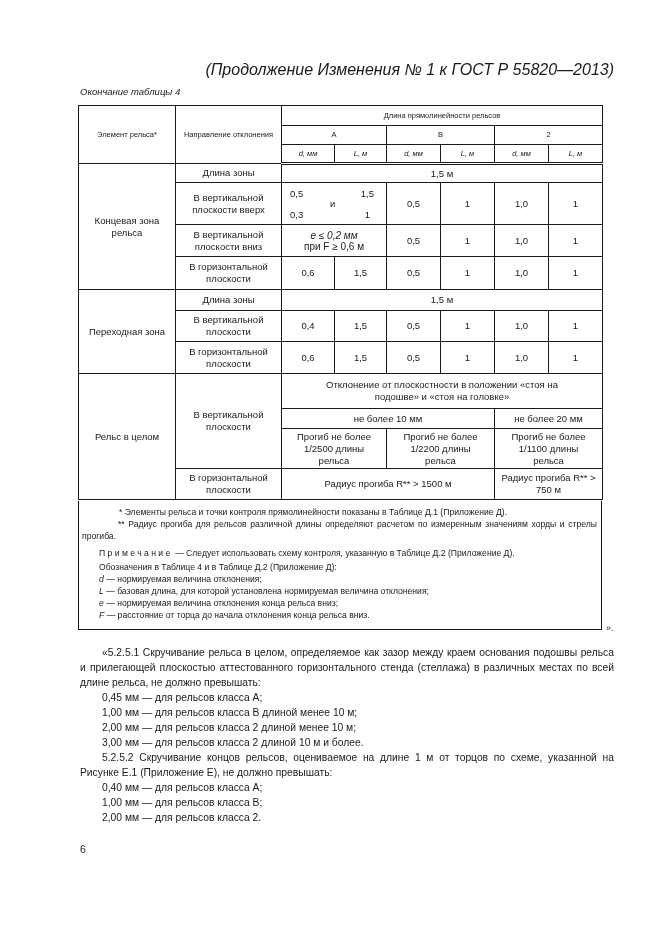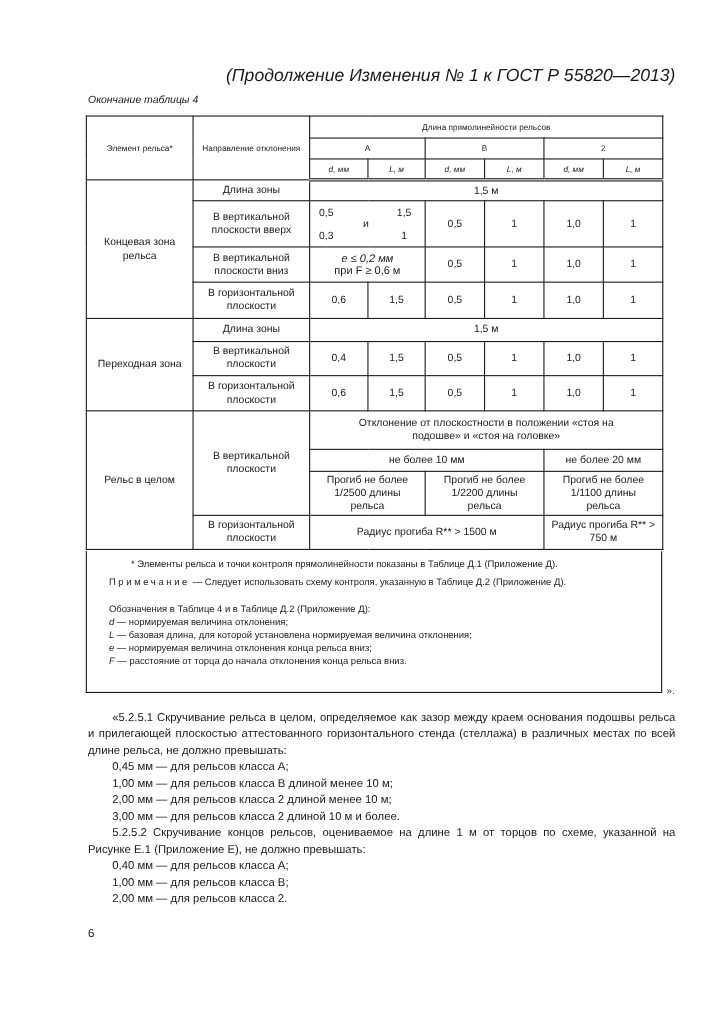--- a/index.html
+++ b/index.html
@@ -150,22 +150,23 @@
   <tr style="height:31px">
     <td>В горизонтальной плоскости</td>
     <td colspan="4">Радиус прогиба R** &gt; 1500 м</td>
     <td colspan="2" style="padding:0 4px">Радиус прогиба R** &gt; 750 м</td>
   </tr>
 </tbody>
   </table>
 
 <div class="notes">
   <p style="margin-top:5px;text-indent:40px">* Элементы рельса и точки контроля прямолинейности показаны в Таблице Д.1 (Приложение Д).</p>
+  <p style="text-indent:36px;padding:0 4px 0 3px;text-align:justify">** Радиус прогиба для рельсов различной длины определяют расчетом по измеренным значениям хорды и стрелы прогиба.</p>
   <p style="margin-top:5px;padding-left:20px"><span class="spaced">Примечание</span><span> — Следует использовать схему контроля, указанную в Таблице Д.2 (Приложение Д).</span></p>
-  <p style="margin-top:12px;padding-left:20px">Обозначения в Таблице 4 и в Таблице Д.2 (Приложение Д):</p>
+  <p style="margin-top:2px;padding-left:20px">Обозначения в Таблице 4 и в Таблице Д.2 (Приложение Д):</p>
   <p style="padding-left:20px"><i>d</i><span> — нормируемая величина отклонения;</span></p>
   <p style="padding-left:20px"><i>L</i><span> — базовая длина, для которой установлена нормируемая величина отклонения;</span></p>
   <p style="padding-left:20px"><i>e</i><span> — нормируемая величина отклонения конца рельса вниз;</span></p>
   <p style="padding-left:20px"><i>F</i><span> — расстояние от торца до начала отклонения конца рельса вниз.</span></p>
 </div>
 <div class="quote-end">».</div>
 
 <div class="body">
   <p class="ind just">«5.2.5.1 Скручивание рельса в целом, определяемое как зазор между краем основания подошвы рельса и прилегающей плоскостью аттестованного горизонтального стенда (стеллажа) в различных местах по всей длине рельса, не должно превышать:</p>
   <p class="ind">0,45 мм — для рельсов класса А;</p>

